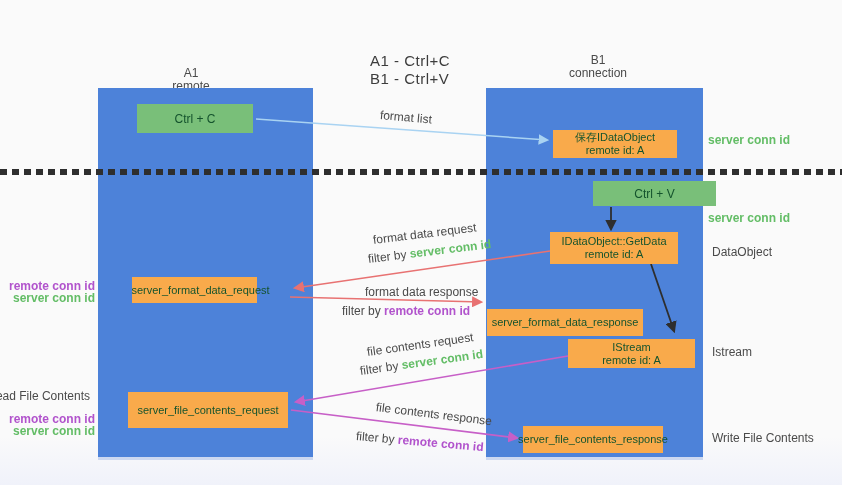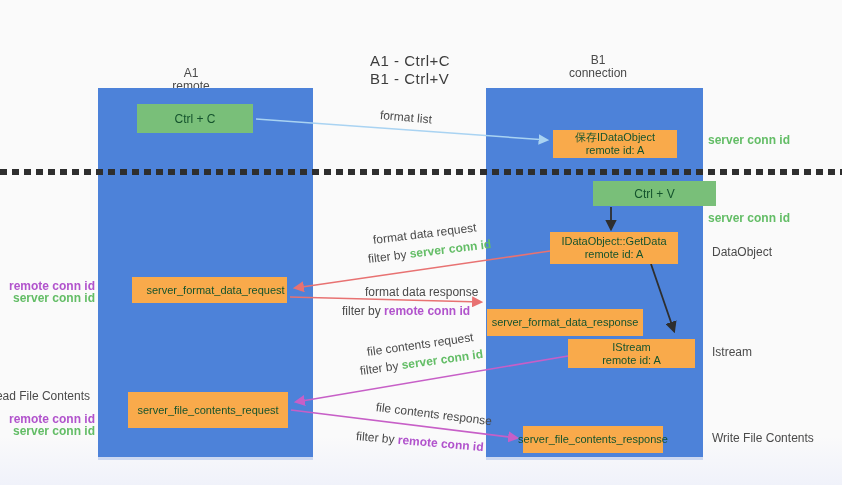--- a/index.html
+++ b/index.html
@@ -99,21 +99,21 @@
 
   <div class="abs box green" style="left:553px; top:181px; width:123px; height:25px;margin-left:40px;">
     <div>Ctrl + V</div>
   </div>
 
   <div class="abs box orange" style="left:550px; top:232px; width:128px; height:32px;">
     <div>IDataObject::GetData</div>
     <div>remote id: A</div>
   </div>
 
-  <div class="abs box orange" style="left:132px; top:277px; width:155px; height:26px;padding-left:12px;">
+  <div class="abs box orange" style="left:132px; top:277px; width:125px; height:26px;padding-left:12px;">
     <div>server_format_data_request</div>
   </div>
 
   <div class="abs box orange" style="left:487px; top:289px; width:156px; height:27px;margin-top:20px;">
     <div>server_format_data_response</div>
   </div>
 
   <div class="abs box orange" style="left:568px; top:339px; width:127px; height:29px;">
     <div>IStream</div>
     <div>remote id: A</div>

